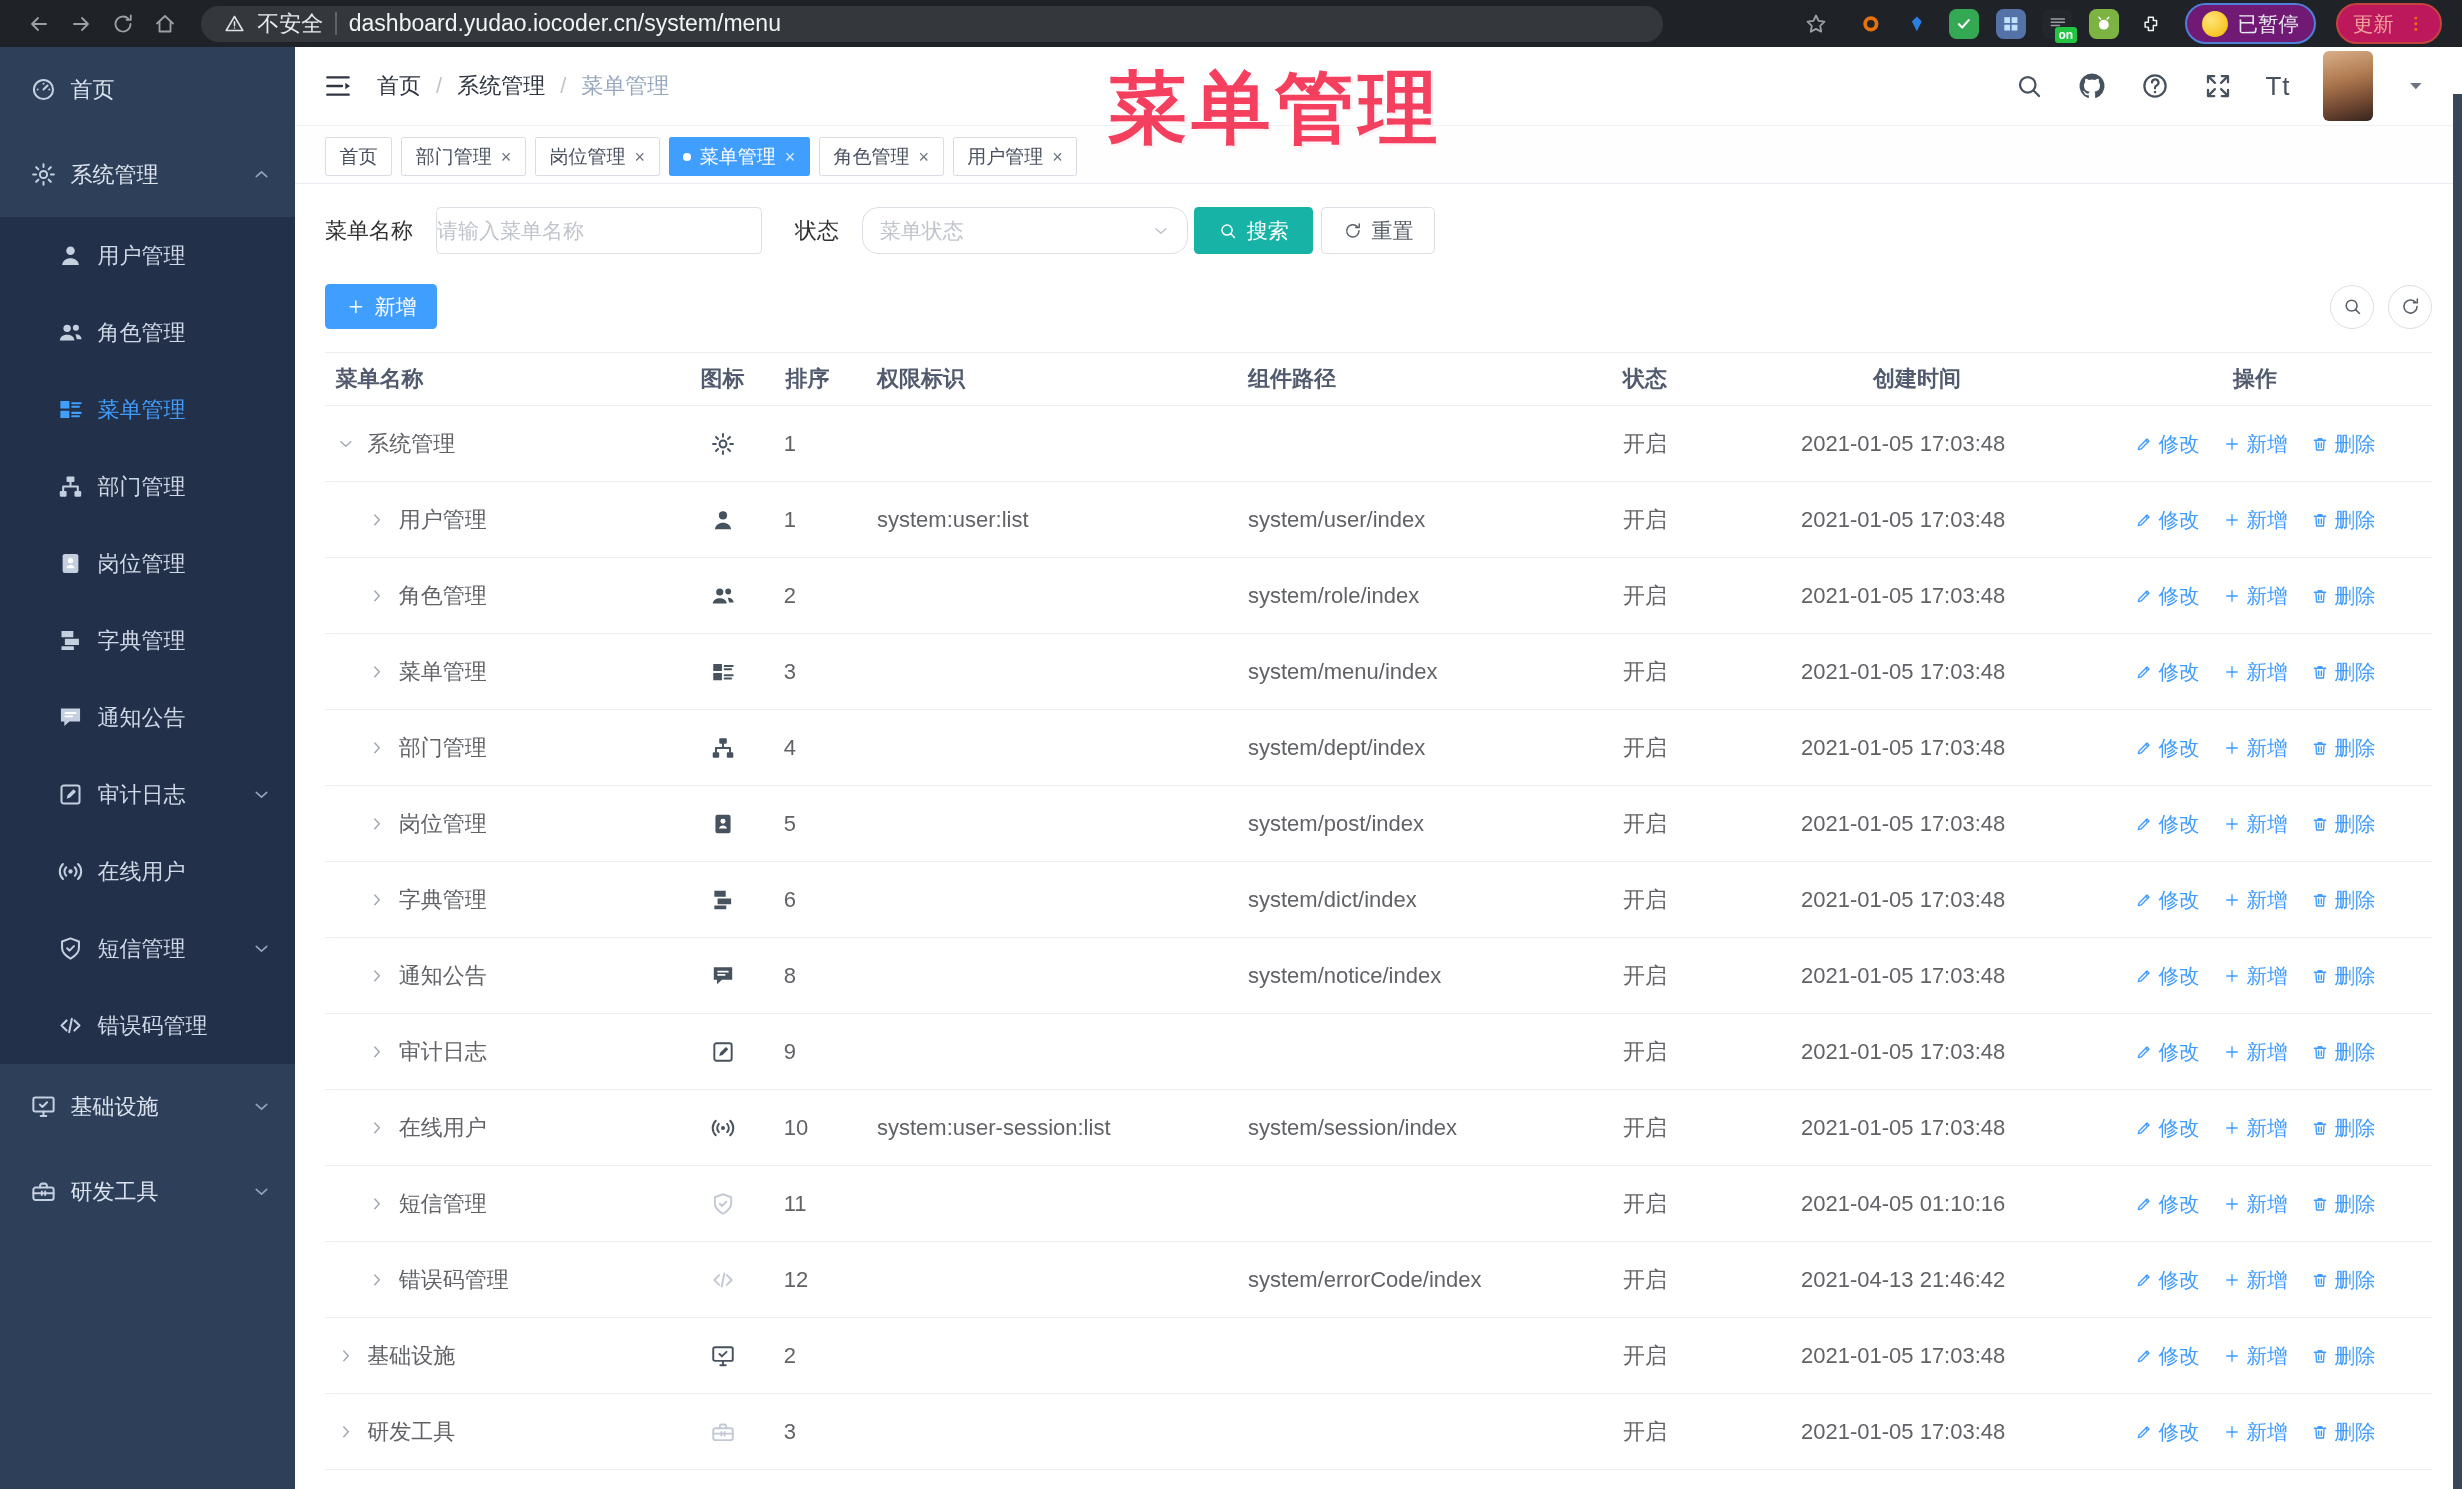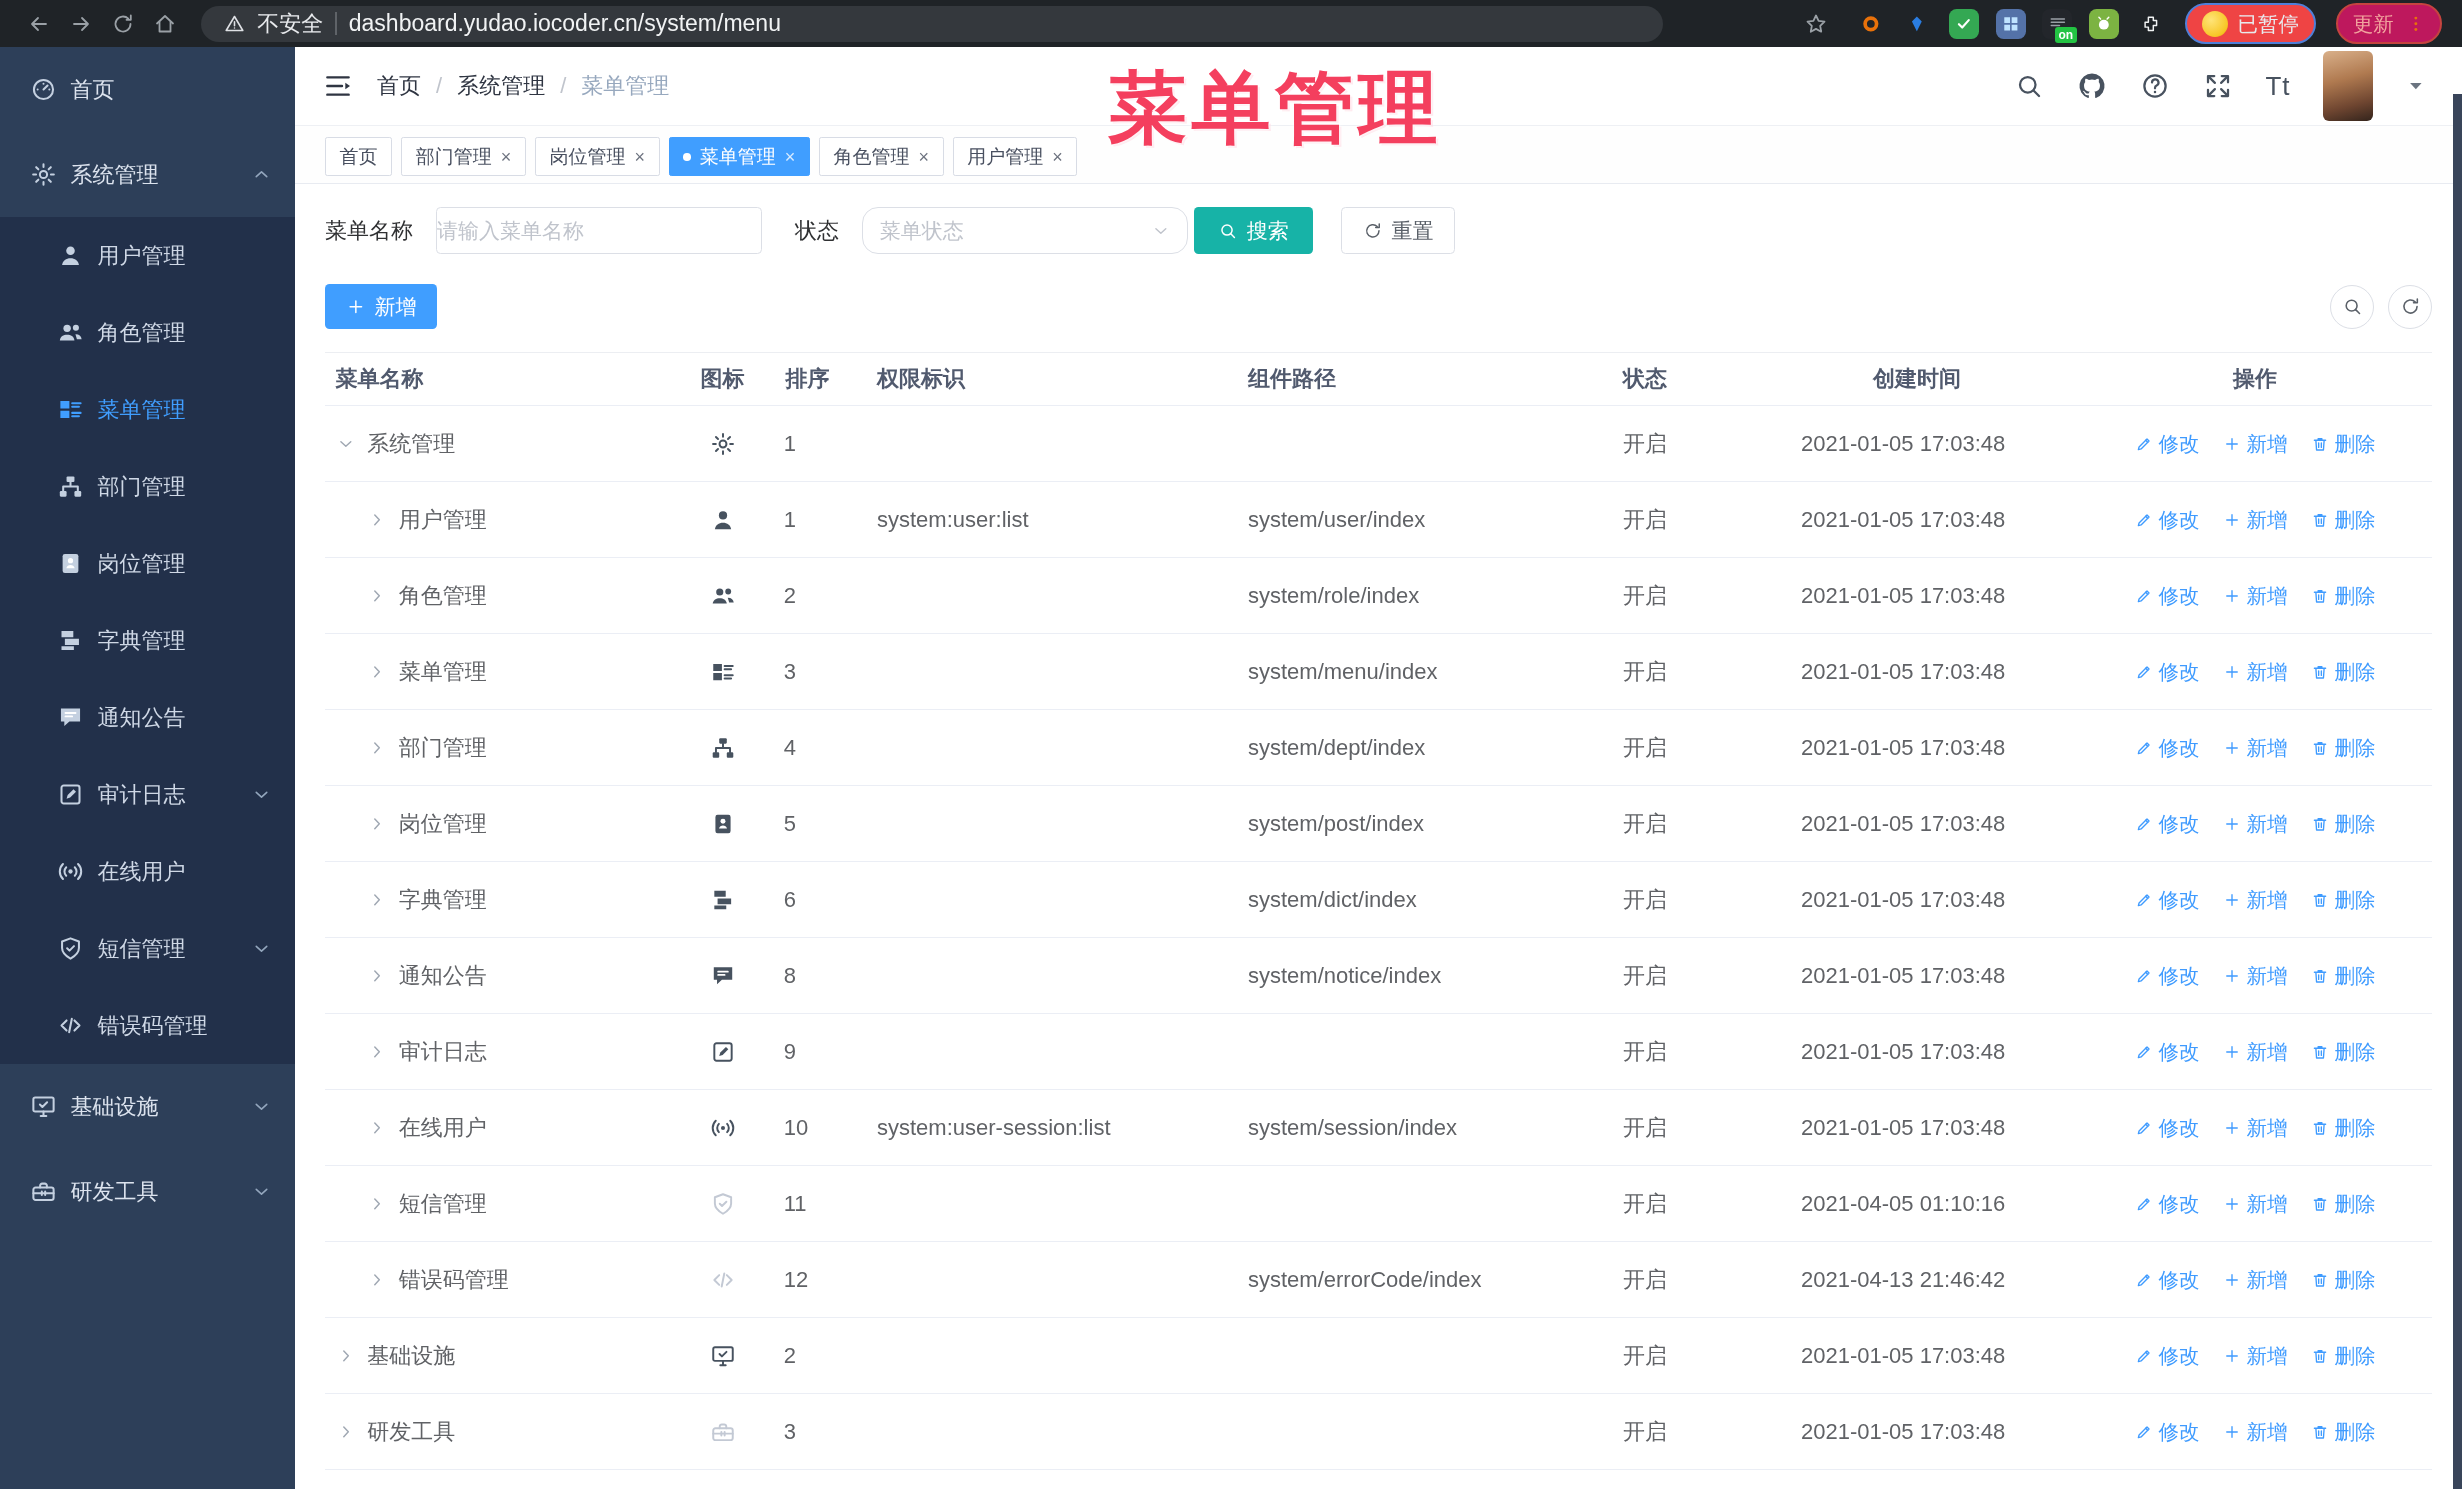--- a/index.html
+++ b/index.html
@@ -25,21 +25,21 @@
   .pill-div{width:1.5px;height:23px;background:#5f6368}
   .url-text{font-size:23px;color:#f1f3f4;white-space:nowrap}
   .chrome-right{display:flex;align-items:center;gap:19.7px;margin-left:auto}
   .ext{width:30px;height:30px;border-radius:7.6px;display:flex;align-items:center;justify-content:center;
     font-size:15px;font-weight:700;color:#fff;flex:none;position:relative}
   .ext .icn{width:19.7px;height:19.7px}
   .ext-badge{position:absolute;right:-4.5px;bottom:-4.5px;background:#23c343;color:#fff;font-size:12px;
     padding:0.8px 3.8px;border-radius:3px;font-weight:700}
   .pill-badge{display:flex;align-items:center;gap:9px;border-radius:21px;padding:4.5px 15px;
     font-size:20.5px;white-space:nowrap}
-  .paused{background:#ef4444;border:2.3px solid #4f7fd9;color:#e8eaed}
+  .paused{background:#701a75;border:2.3px solid #4f7fd9;color:#e8eaed}
   .emoji-dot{width:26px;height:26px;border-radius:50%;
     background:radial-gradient(circle at 35% 35%,#ffe478,#f7c625 70%,#d99d00)}
   .update{background:#be185d;border:2.3px solid #c5443f;color:#f2a49e;gap:12px}
   .update .icn{width:19.7px;height:19.7px;color:#e8710a}
   
   .app{display:flex;height:1443px;position:relative}
   .sidebar{width:295px;flex:none;background:var(--sb-main);display:flex;flex-direction:column}
   .logo-row{height:85px;display:flex;align-items:center;gap:18px;padding-left:45px}
   .logo-img{width:58px;height:58px;border-radius:6px;flex:none;border:0.8px solid #4a5f7e;
     background:radial-gradient(circle at 50% 32%,#fdf0f4 0 26%,#eec9d6 40%,#b98aa0 60%,#6e4a5e 82%,#3c2f42 100%)}
@@ -89,21 +89,21 @@
   .f-gap{width:33px}
   .f-select{width:326px;height:47px;border:0.8px solid #dcdfe6;border-radius:16px;display:flex;
     align-items:center;padding:0 16.7px;font-size:21px;color:#c0c4cc;background:#fff;cursor:pointer}
   .f-select .sel-arrow{margin-left:auto;width:19.7px;height:19.7px;color:#c0c4cc}
   .f-select .icn{width:19.7px;height:19.7px}
   .btn{display:inline-flex;align-items:center;justify-content:center;gap:9px;height:47px;
     border-radius:4.5px;font-size:21px;cursor:pointer;border:0.8px solid transparent;white-space:nowrap;
     font-family:inherit}
   .btn .icn{width:19.7px;height:19.7px}
   .btn-teal{background:var(--teal);color:#fff;padding:0 23px;margin-left:6px}
-  .btn-plain{background:#fff;border-color:#dcdfe6;color:#5a6068;padding:0 21px;margin-left:28px}
+  .btn-plain{background:#fff;border-color:#dcdfe6;color:#5a6068;padding:0 21px;margin-left:8px}
   .toolbar{margin-top:30px;display:flex;align-items:center}
   .btn-primary{background:var(--blue);color:#fff;padding:0 19.7px;height:45px}
   .round-btns{margin-left:auto;display:flex;gap:13.6px}
   .rbtn{width:44px;height:44px;border-radius:50%;border:0.8px solid #dcdfe6;display:flex;
     align-items:center;justify-content:center;color:#5a6068;background:#fff;cursor:pointer}
   .rbtn .icn{width:21px;height:21px}
   
   .table{margin-top:23px;border-top:0.8px solid #eceef2}
   .thead,.trow{display:grid;grid-template-columns:356px 83px 87px 367px 375px 163px 322px 1fr;
     align-items:center}

